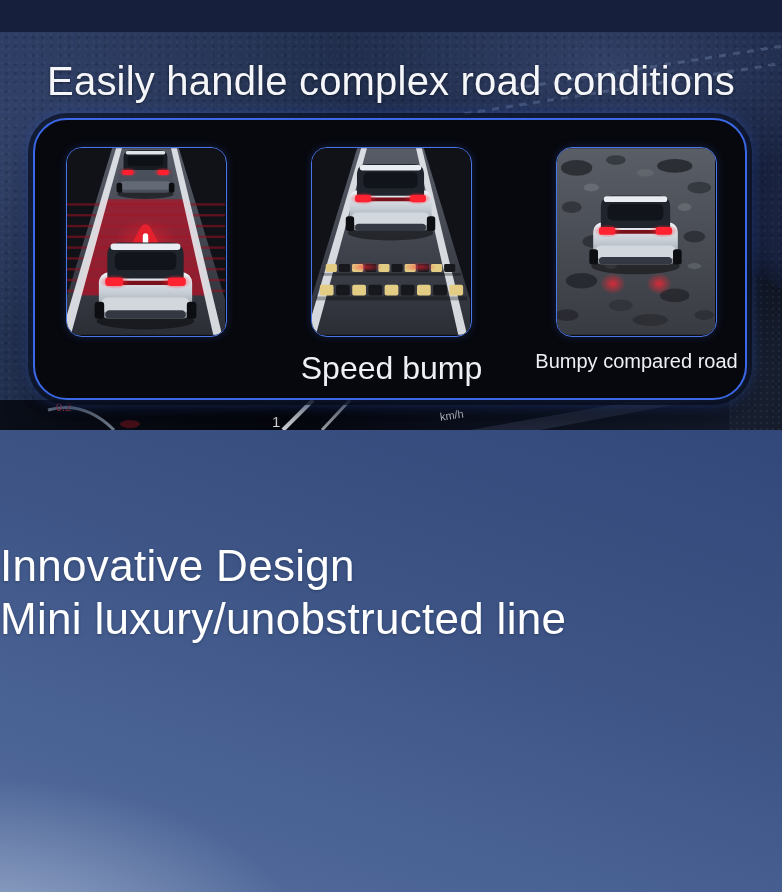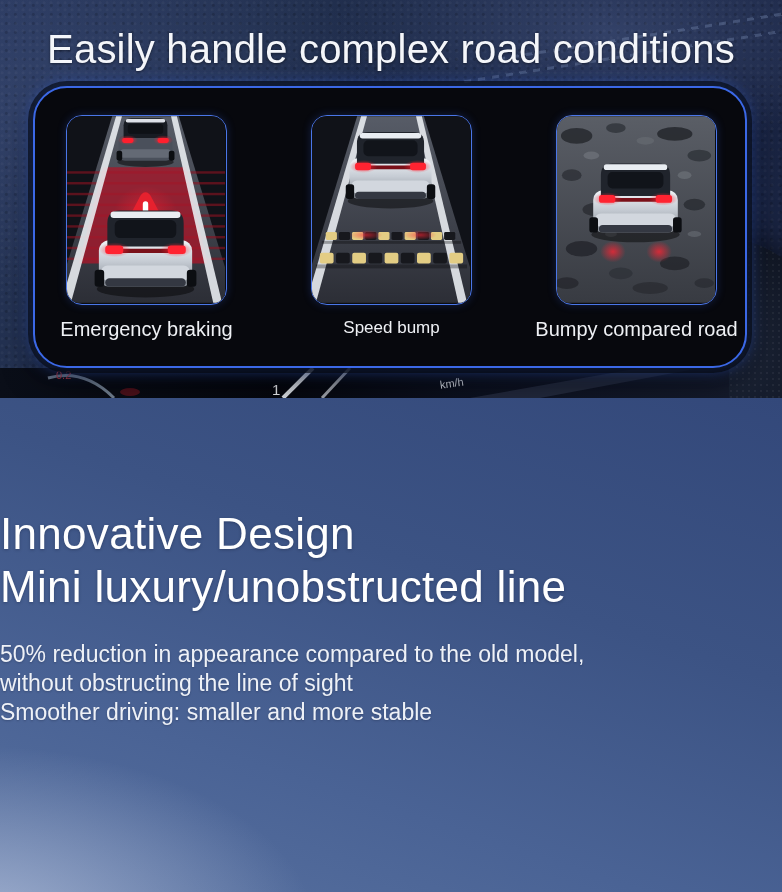--- a/index.html
+++ b/index.html
@@ -8,20 +8,21 @@
   .page { position:relative; width:782px; height:892px; overflow:hidden; background:#16203c; }
 
   
   .hero {
     position:relative; width:782px; height:398px; overflow:hidden;
     background:
       radial-gradient(ellipse 420px 190px at 78% 8%, rgba(96,116,168,.38), transparent 65%),
       radial-gradient(ellipse 500px 260px at 8% 30%, rgba(70,88,134,.35), transparent 70%),
       radial-gradient(ellipse 600px 300px at 50% 115%, rgba(8,12,24,.9), transparent 70%),
       linear-gradient(128deg, #2b3a60 0%, #22304f 28%, #172240 58%, #1b2543 100%);
+    margin-top: 32px;
   }
   .hero::before { 
     content:""; position:absolute; inset:0; opacity:.5; pointer-events:none;
     background-image:
       radial-gradient(circle at 30% 40%, rgba(255,255,255,.07) 1px, transparent 2px),
       radial-gradient(circle at 70% 60%, rgba(0,0,0,.30) 1px, transparent 2px);
     background-size:7px 7px, 9px 9px;
   }
   .seam { position:absolute; height:3px; transform:rotate(-9deg); opacity:.45;
     background:repeating-linear-gradient(90deg, rgba(130,150,190,.7) 0 7px, transparent 7px 14px); }
@@ -56,21 +57,21 @@
     box-shadow:0 0 0 5px rgba(4,7,14,.65), 0 0 16px 2px rgba(58,105,235,.55), 0 12px 30px rgba(0,0,0,.6);
     display:flex; justify-content:space-between; padding:27px 28px 0 31px;
   }
   .card { width:161px; display:flex; flex-direction:column; align-items:center; }
   .scene {
     width:161px; height:190px; border:1.5px solid #4a76e8; border-radius:16px;
     overflow:hidden; background:#101218; box-shadow:inset 0 0 26px rgba(0,0,0,.55), 0 0 8px rgba(58,105,235,.25);
   }
   .scene svg { display:block; }
   .card-label { margin-top:13px; color:#eef0f4; font-size:20px; font-weight:400; text-align:center; white-space:nowrap; }
-  .card-label.lg { font-size:17px; }
+  .card-label.lg { font-size:32px; }
 
   
   .design {
     position:relative; width:782px; height:494px; padding-top:110px; 
     background:
       radial-gradient(ellipse 560px 300px at -4% 108%, rgba(190,202,227,.75), rgba(190,202,227,0) 62%),
       linear-gradient(198deg, #33487a 0%, #3c5384 38%, #4a6395 72%, #57709f 100%);
   }
   .design-heading { color:#ffffff; font-size:44px; font-weight:400; line-height:1.2; letter-spacing:.3px;
     text-shadow:0 1px 3px rgba(20,30,55,.35); }
@@ -180,21 +181,20 @@
             </g>
             <polygon points="37,52 121,52 143,150 12,150" fill="#a5182b" opacity=".8"></polygon>
             <polygon points="50,0 56,0 4,190 -6,190" fill="#e8ebf0" opacity=".9"></polygon>
             <polygon points="106,0 112,0 158,190 149,190" fill="#e8ebf0" opacity=".9"></polygon>
             <use href="#hatch" transform="translate(80,2) scale(0.72)"></use>
             <ellipse cx="80" cy="97" rx="32" ry="26" fill="url(#redGlow)" opacity=".55"></ellipse>
             <use href="#warn" transform="translate(80,97) scale(1.15)"></use>
             <use href="#suv" transform="translate(80,96) scale(1.08)"></use>
           </svg>
         </div>
-        <div class="card-label">Emergency braking</div>
       </div>
 
       <div class="card">
         <div class="scene">
           <svg width="158" height="187" viewBox="0 0 161 190">
             <rect x="0" y="0" width="161" height="190" fill="#101218"></rect>
             <polygon points="46,0 114,0 172,190 -12,190" fill="url(#roadGrad)"></polygon>
             <polygon points="50,0 56,0 4,190 -6,190" fill="#e8ebf0" opacity=".9"></polygon>
             <polygon points="106,0 112,0 158,190 149,190" fill="#e8ebf0" opacity=".9"></polygon>
             <use href="#suv" transform="translate(80,16) scale(0.95)"></use>
@@ -261,20 +261,15 @@
         </div>
         <div class="card-label">Bumpy compared road</div>
       </div>
 
     </div>
   </section>
 
   <section class="design">
     <div class="design-heading">Innovative Design</div>
     <div class="design-heading">Mini luxury/unobstructed line</div>
-    <div class="design-body">
-      <div>50% reduction in appearance compared to the old model,</div>
-      <div>without obstructing the line of sight</div>
-      <div>Smoother driving: smaller and more stable</div>
-    </div>
   </section>
 
 </div>
 
 </body></html>

